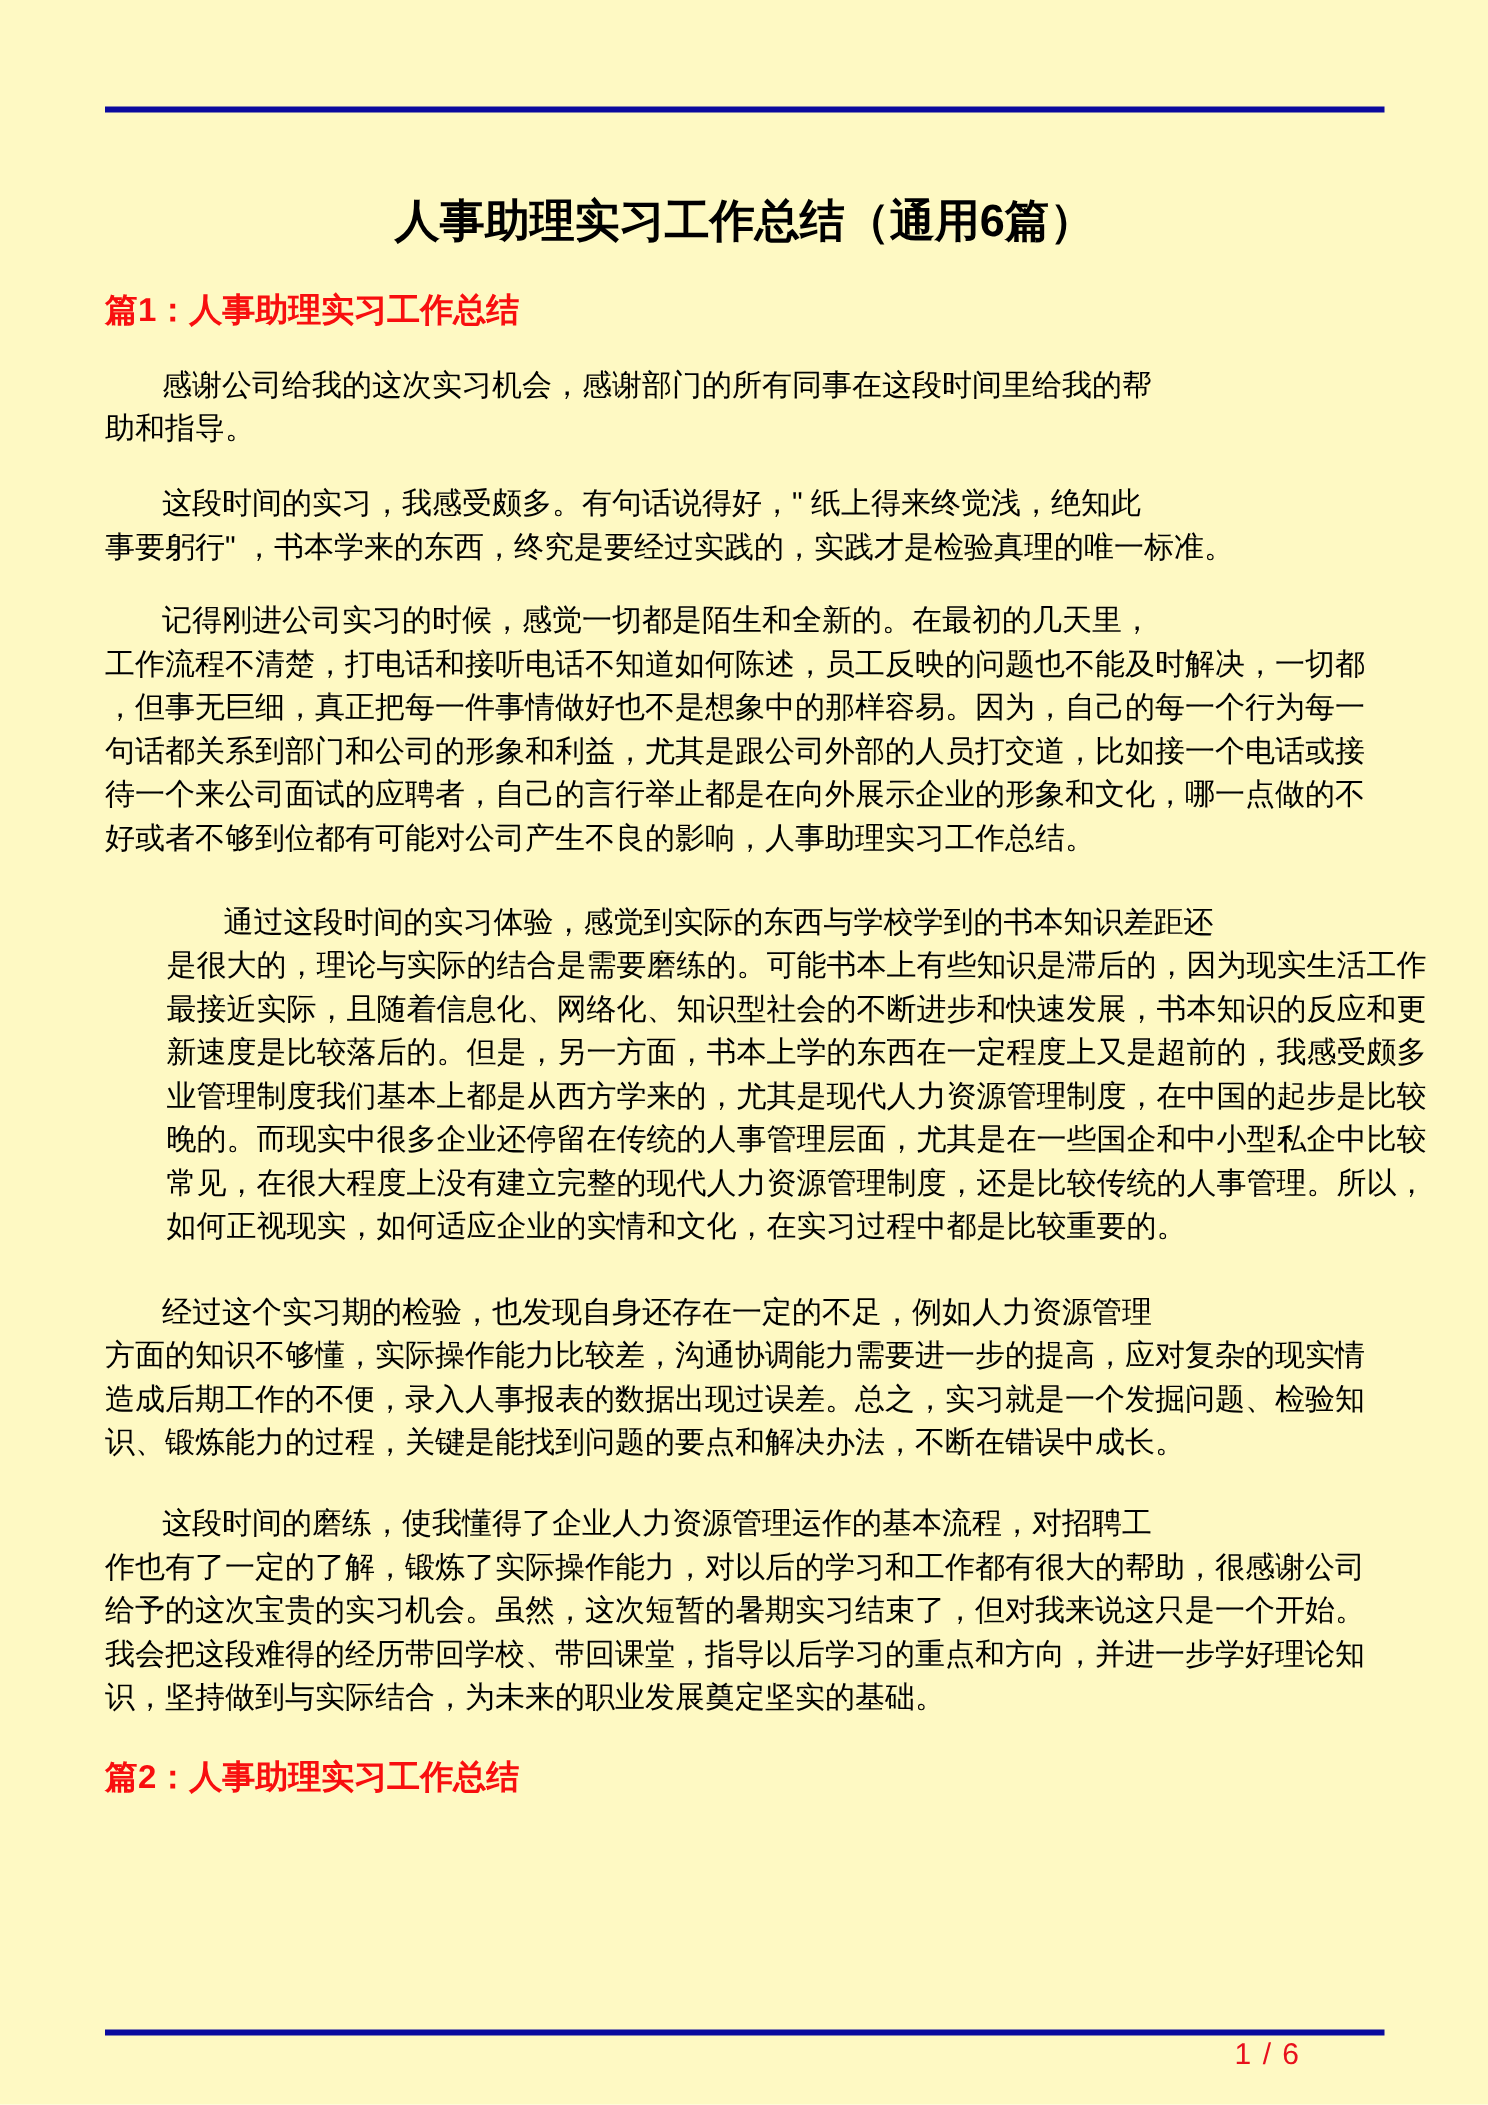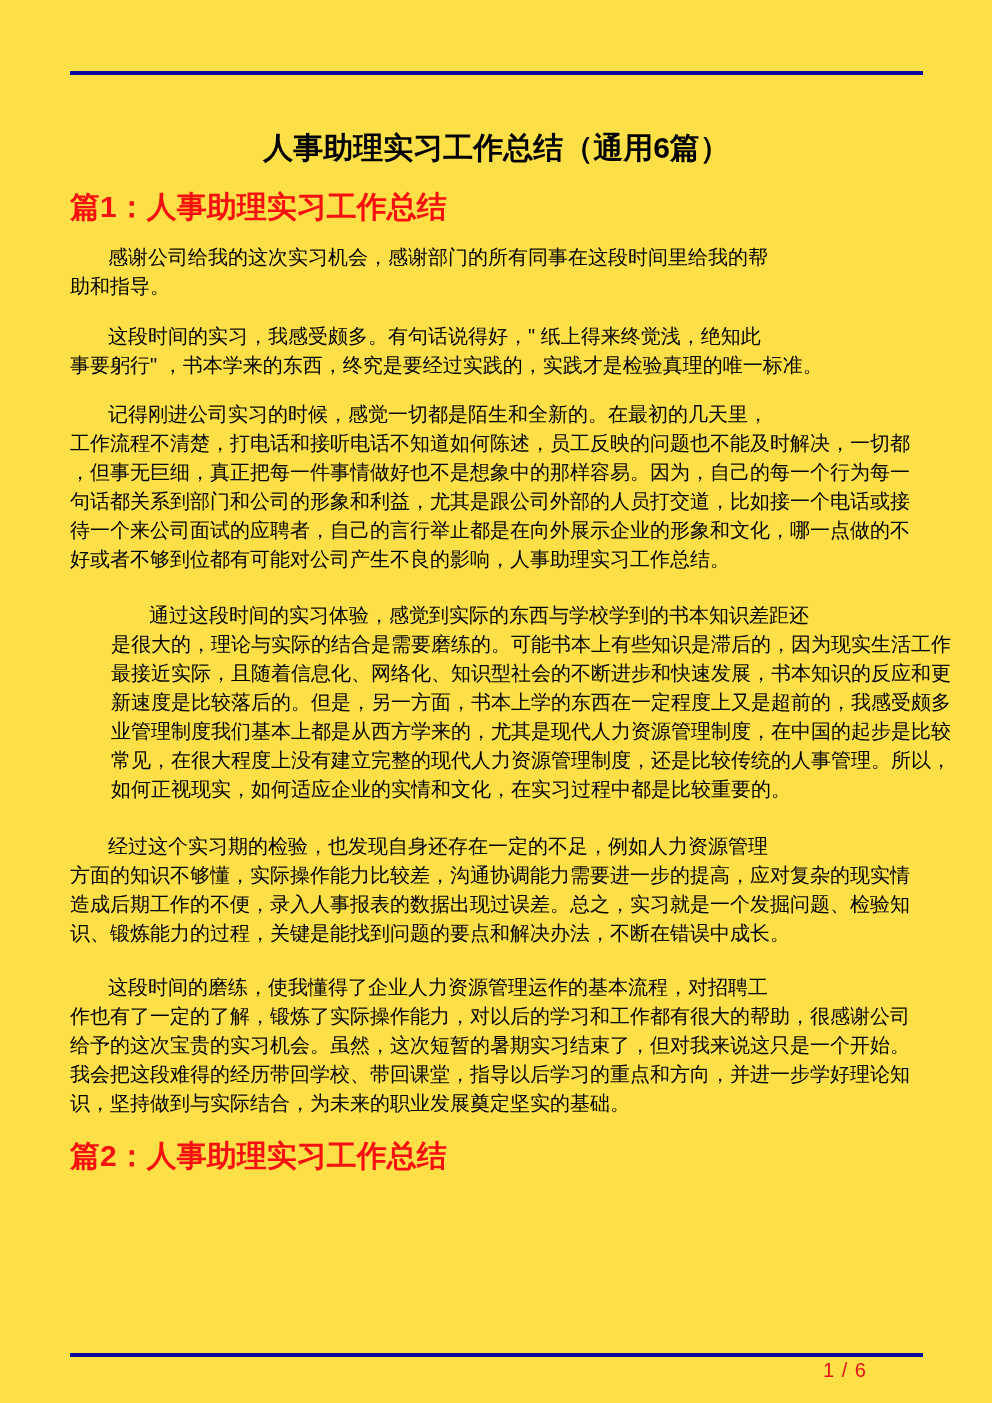--- a/index.html
+++ b/index.html
@@ -8,21 +8,21 @@
     width: 992px;
     height: 1403px;
     position: relative;
     font-family: "Liberation Sans", "DejaVu Sans", sans-serif;
     color: #000000;
     overflow: hidden;
   }
   .page {
     position: absolute;
     inset: 0;
-    background: #fde047;
+    background: #fef9c3;
   }
   .rule {
     position: absolute;
     left: 70px;
     width: 853px;
     height: 4px;
     background: #0a0a9e;
   }
   .rule.top { top: 71px; }
   .rule.bottom { top: 1353px; }
@@ -34,21 +34,21 @@
   }
   .doc-title {
     margin-top: 129px;
     text-align: center;
     font-size: 30px;
     line-height: 38px;
     font-weight: 700;
     color: #000000;
   }
   .sec-heading {
-    font-size: 30px;
+    font-size: 22px;
     line-height: 26px;
     font-weight: 700;
     color: #f80f0f;
   }
   .sec-heading.h1 { margin-top: 27px; }
   .sec-heading.h2 { margin-top: 25px; }
   .para {
     font-size: 20px;
     line-height: 29px;
     font-weight: 400;
@@ -106,20 +106,21 @@
         <div class="tline">待一个来公司面试的应聘者，自己的言行举止都是在向外展示企业的形象和文化，哪一点做的不</div>
         <div class="tline">好或者不够到位都有可能对公司产生不良的影响，人事助理实习工作总结。</div>
       </div>
 
     <div class="para p4">
         <div class="tline first">通过这段时间的实习体验，感觉到实际的东西与学校学到的书本知识差距还</div>
         <div class="tline">是很大的，理论与实际的结合是需要磨练的。可能书本上有些知识是滞后的，因为现实生活工作</div>
         <div class="tline">最接近实际，且随着信息化、网络化、知识型社会的不断进步和快速发展，书本知识的反应和更</div>
         <div class="tline">新速度是比较落后的。但是，另一方面，书本上学的东西在一定程度上又是超前的，我感受颇多</div>
         <div class="tline">业管理制度我们基本上都是从西方学来的，尤其是现代人力资源管理制度，在中国的起步是比较</div>
+        <div class="tline">晚的。而现实中很多企业还停留在传统的人事管理层面，尤其是在一些国企和中小型私企中比较</div>
         <div class="tline">常见，在很大程度上没有建立完整的现代人力资源管理制度，还是比较传统的人事管理。所以，</div>
         <div class="tline">如何正视现实，如何适应企业的实情和文化，在实习过程中都是比较重要的。</div>
       </div>
 
     <div class="para p5">
         <div class="tline first">经过这个实习期的检验，也发现自身还存在一定的不足，例如人力资源管理</div>
         <div class="tline">方面的知识不够懂，实际操作能力比较差，沟通协调能力需要进一步的提高，应对复杂的现实情</div>
         <div class="tline">造成后期工作的不便，录入人事报表的数据出现过误差。总之，实习就是一个发掘问题、检验知</div>
         <div class="tline">识、锻炼能力的过程，关键是能找到问题的要点和解决办法，不断在错误中成长。</div>
       </div>

